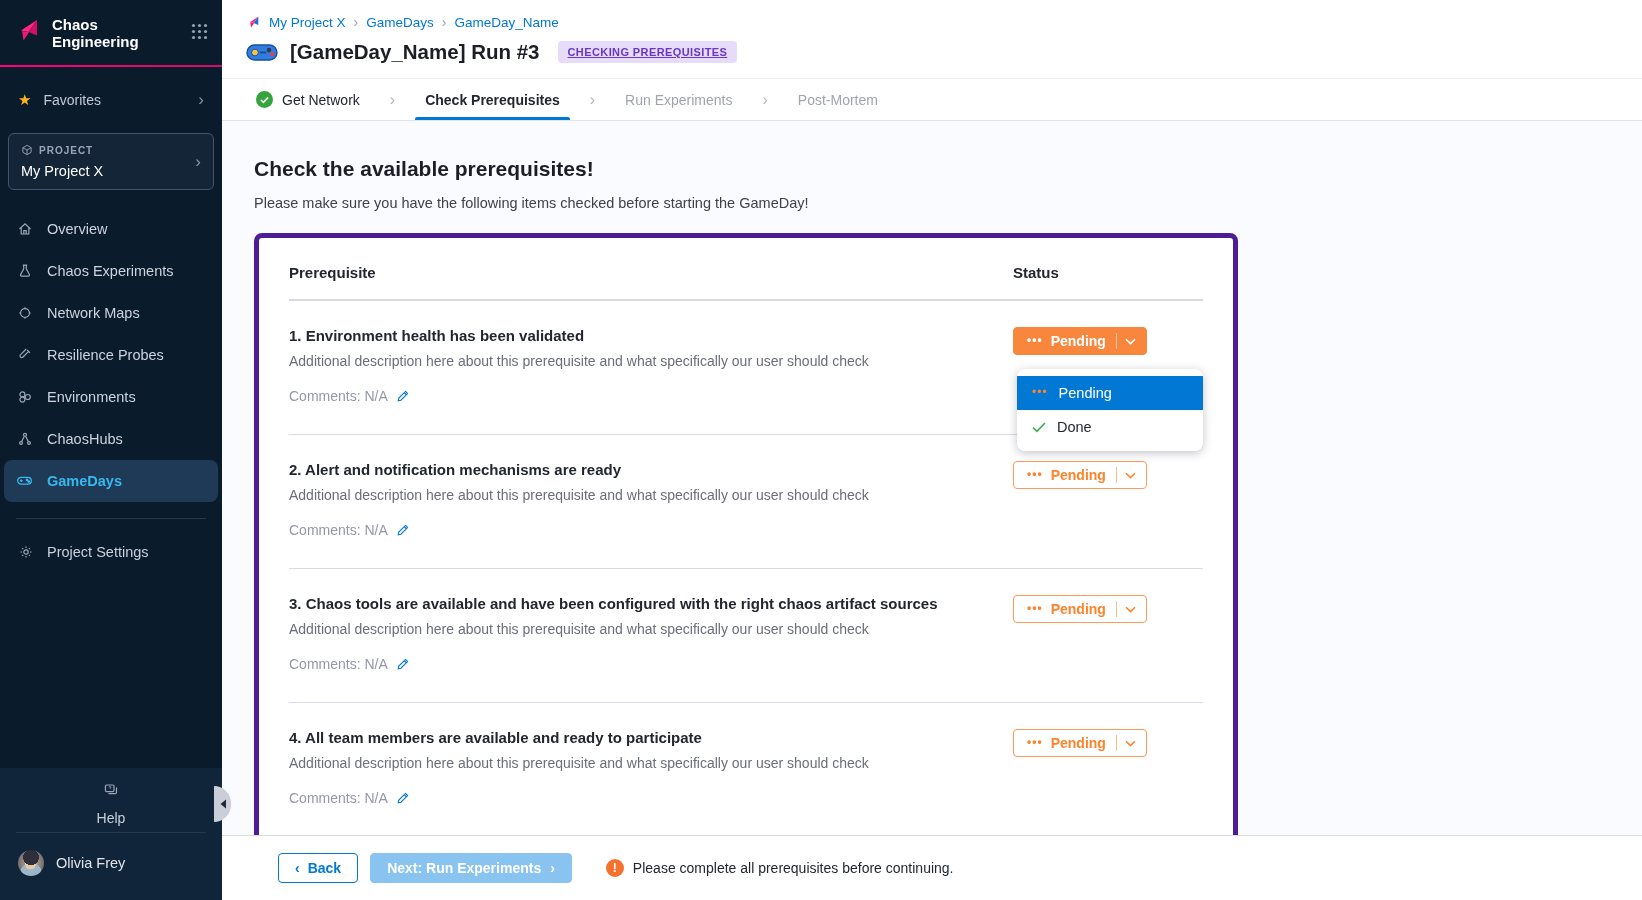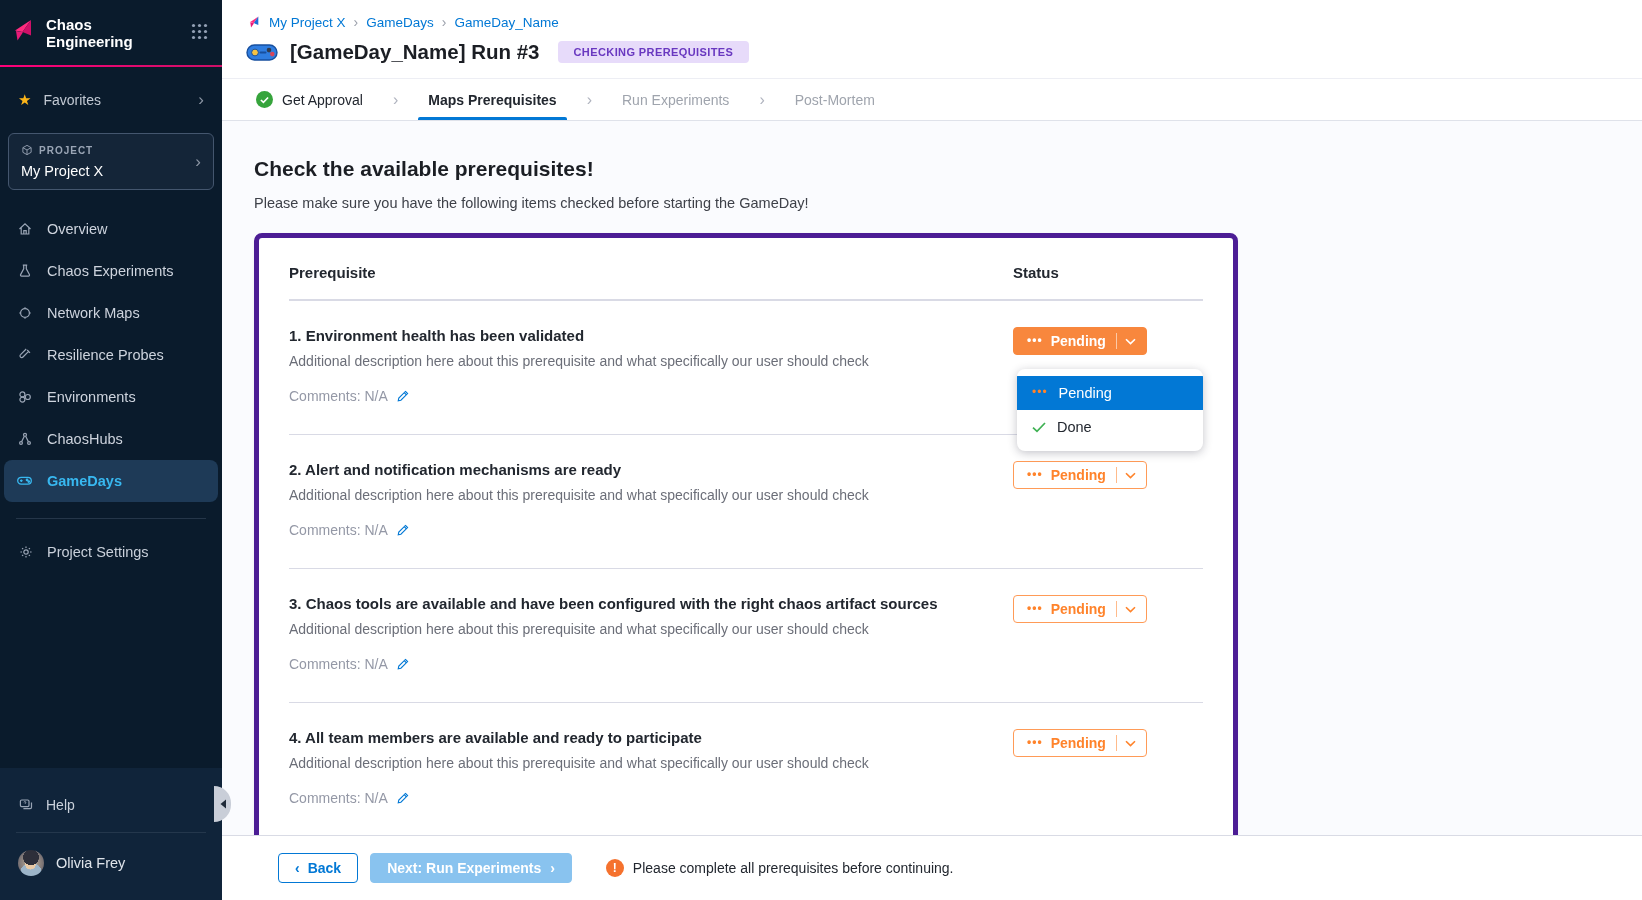--- a/index.html
+++ b/index.html
@@ -1,42 +1,42 @@
 <!DOCTYPE html>
 <html><head>
 <meta charset="utf-8">
 <style>
   * { margin:0; padding:0; box-sizing:border-box; }
   html,body { width:1642px; height:900px; overflow:hidden; font-family:"Liberation Sans","DejaVu Sans",sans-serif; background:#fafbfe; }
   .app { display:flex; width:100%; height:100%; }
 
   
   .sidebar { position:relative; width:222px; height:100%; background:#0a1b2c; color:#c9d0da; flex:none; }
-  .sb-header { display:flex; align-items:center; gap:10px; padding:16px 14px 14px 8px; }
+  .sb-header { display:flex; align-items:center; gap:10px; padding:16px 14px 14px 14px; }
   .brand-text { color:#fff; font-size:15px; font-weight:700; line-height:1.15; flex:1; }
   .sb-accent { height:2px; background:linear-gradient(90deg,#ff0079,#cf1068); }
   .sb-row { display:flex; align-items:center; gap:12px; padding:0 18px; }
   .fav-row { height:46px; margin-top:10px; font-size:14px; color:#c2c9d3; cursor:pointer; }
   .fav-row .star { color:#fcb519; font-size:15px; }
   .row-spacer { flex:1; }
   .chev { color:#8b95a3; font-size:17px; line-height:1; }
   .project-card { margin:10px 8px 14px 8px; background:#142538; border:1px solid #44566e; border-radius:6px; padding:10px 12px; display:flex; align-items:center; cursor:pointer; }
   .project-card .pc-body { flex:1; }
   .pc-label { display:flex; align-items:center; gap:6px; font-size:10px; letter-spacing:1px; color:#9aa5b5; font-weight:700; }
   .pc-name { color:#fff; font-size:14.5px; margin-top:5px; }
   .nav { padding:4px 4px;text-align:right; }
   .nav-item { display:flex; align-items:center; gap:14px; height:42px; padding:0 12px; border-radius:8px; font-size:14.5px; color:#cdd3dd; cursor:pointer; }
   .nav-item .nav-icon { width:17px; height:17px; color:#9aa5b5; display:flex; align-items:center; justify-content:center; }
   .nav-item.active { background:#1e3a57; color:#38b8f0; font-weight:600; }
   .nav-item.active .nav-icon { color:#38b8f0; }
   .sb-divider { height:1px; background:#253649; margin:12px 16px; }
   .settings-row { height:42px; font-size:14.5px; cursor:pointer; }
   .settings-row .nav-icon { width:17px; color:#9aa5b5; display:flex; }
   .sb-footer { position:absolute; left:0; right:0; bottom:0; top:768px; background:#10243a; }
-  .help-row { height:46px; margin-top:14px; font-size:14px; cursor:pointer; }
+  .help-row { height:46px; margin-top:14px; font-size:14px; cursor:pointer;flex-direction:column; }
   .help-row .nav-icon { color:#9aa5b5; display:flex; }
   .sb-footer-div { height:1px; background:#24374c; margin:4px 16px; }
   .user-row { height:52px; font-size:14.5px; color:#dfe4ea; cursor:pointer; }
   .avatar { width:26px; height:26px; border-radius:50%; flex:none;
     background:
       radial-gradient(circle at 50% 28%, #2e2f3a 0 34%, transparent 35%),
       radial-gradient(circle at 48% 55%, #e8c9a6 0 26%, transparent 27%),
       radial-gradient(circle at 50% 90%, #9db5c9 0 40%, transparent 41%),
       radial-gradient(circle at 50% 50%, #c7b49a, #6f6a70 75%); }
   .collapse-tab { position:absolute; top:786px; right:-9px; width:17px; height:36px; background:#c9ced8; border-radius:0 18px 18px 0; display:flex; align-items:center; justify-content:center; cursor:pointer; z-index:6; }
@@ -45,21 +45,21 @@
   .main { flex:1; display:flex; flex-direction:column; height:100%; background:#fafbfe; position:relative; }
 
   .top { background:#fff; flex:none; }
   .hdr-row1 { display:flex; align-items:flex-start; padding:12px 24px 0 24px; }
   .breadcrumb { display:flex; align-items:center; gap:8px; font-size:13.5px; margin-top:2px; }
   .breadcrumb a { color:#0278d5; text-decoration:none; cursor:pointer; }
   .bc-sep { color:#9ba0ab; font-size:14px; }
   .terminate-btn { margin-left:auto; margin-right:72px; margin-top:4px; display:flex; align-items:center; gap:8px; height:32px; padding:0 14px; border:1px solid #e43326; border-radius:4px; background:#fff; color:#e43326; font-size:14px; font-weight:700; cursor:pointer; }
   .hdr-row2 { display:flex; align-items:center; gap:12px; padding:10px 24px 14px 24px; }
   .page-title { font-size:20.5px; font-weight:700; color:#1b1e24; }
-  .status-badge { background:#e7dbfa; color:#6938c0; font-size:11px; font-weight:700; letter-spacing:.4px; padding:5px 16px; border-radius:4px; margin-left:6px; }
+  .status-badge { background:#e7dbfa; color:#6938c0; font-size:11px; font-weight:700; letter-spacing:.4px; padding:5px 10px; border-radius:4px; margin-left:6px;text-decoration:underline; }
   .hdr-div { height:1px; background:#edeef4; }
   .stepper { display:flex; align-items:center; gap:30px; padding:0 24px 0 34px; height:42px; border-bottom:1px solid #dfe2ea; }
   .step { position:relative; display:flex; align-items:center; gap:9px; height:100%; font-size:14px; color:#22272f; cursor:pointer; }
   .step.future { color:#9fa4ad; }
   .step.active { font-weight:700; }
   .step.active::after { content:""; position:absolute; left:-10px; right:-10px; bottom:0; height:3px; background:#0278d5; border-radius:2px 2px 0 0; }
   .step-check { width:17px; height:17px; border-radius:50%; background:#36a43c; display:flex; align-items:center; justify-content:center; flex:none; }
   .step-sep { color:#b0b4bf; font-size:16px; }
 
   .content { flex:1; padding:36px 0 0 32px; overflow:hidden; }
@@ -292,25 +292,25 @@
 
       <div class="hdr-div"></div>
 
       <div class="stepper">
         <div class="step done">
           <span class="step-check">
             <svg width="9" height="8" viewBox="0 0 10 8" fill="none" stroke="#fff" stroke-width="1.8">
                 <path d="M1 4 L3.8 6.6 L9 1.2"></path>
               </svg>
           </span>
-          <span>Get Approval</span>
+          <span>Get Network</span>
         </div>
         <span class="step-sep">›</span>
         <div class="step active">
-          <span>Maps Prerequisites</span>
+          <span>Check Prerequisites</span>
         </div>
         <span class="step-sep">›</span>
         <div class="step future">
           <span>Run Experiments</span>
         </div>
         <span class="step-sep">›</span>
         <div class="step future">
           <span>Post-Mortem</span>
         </div>
       </div>

